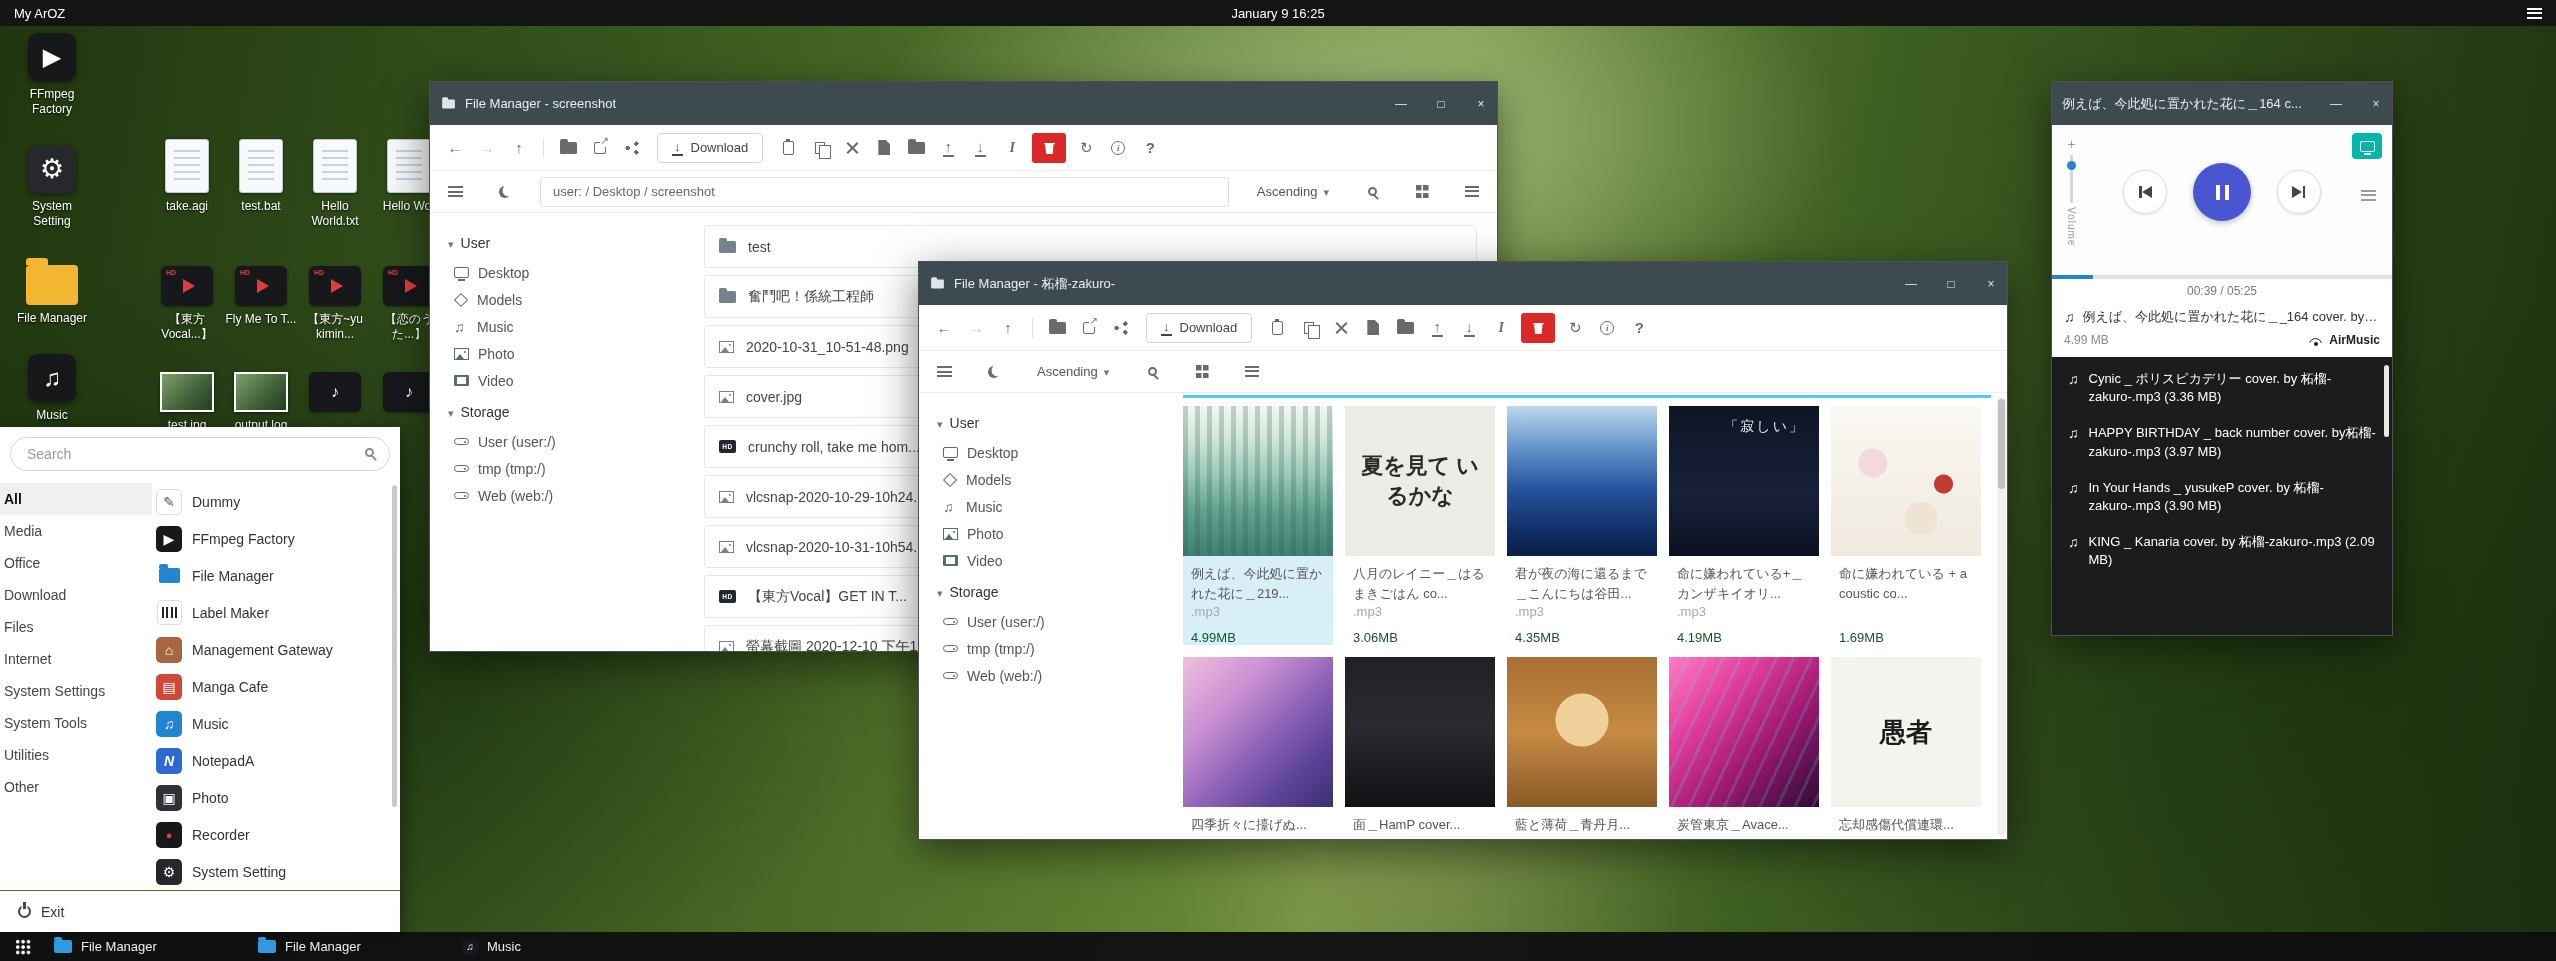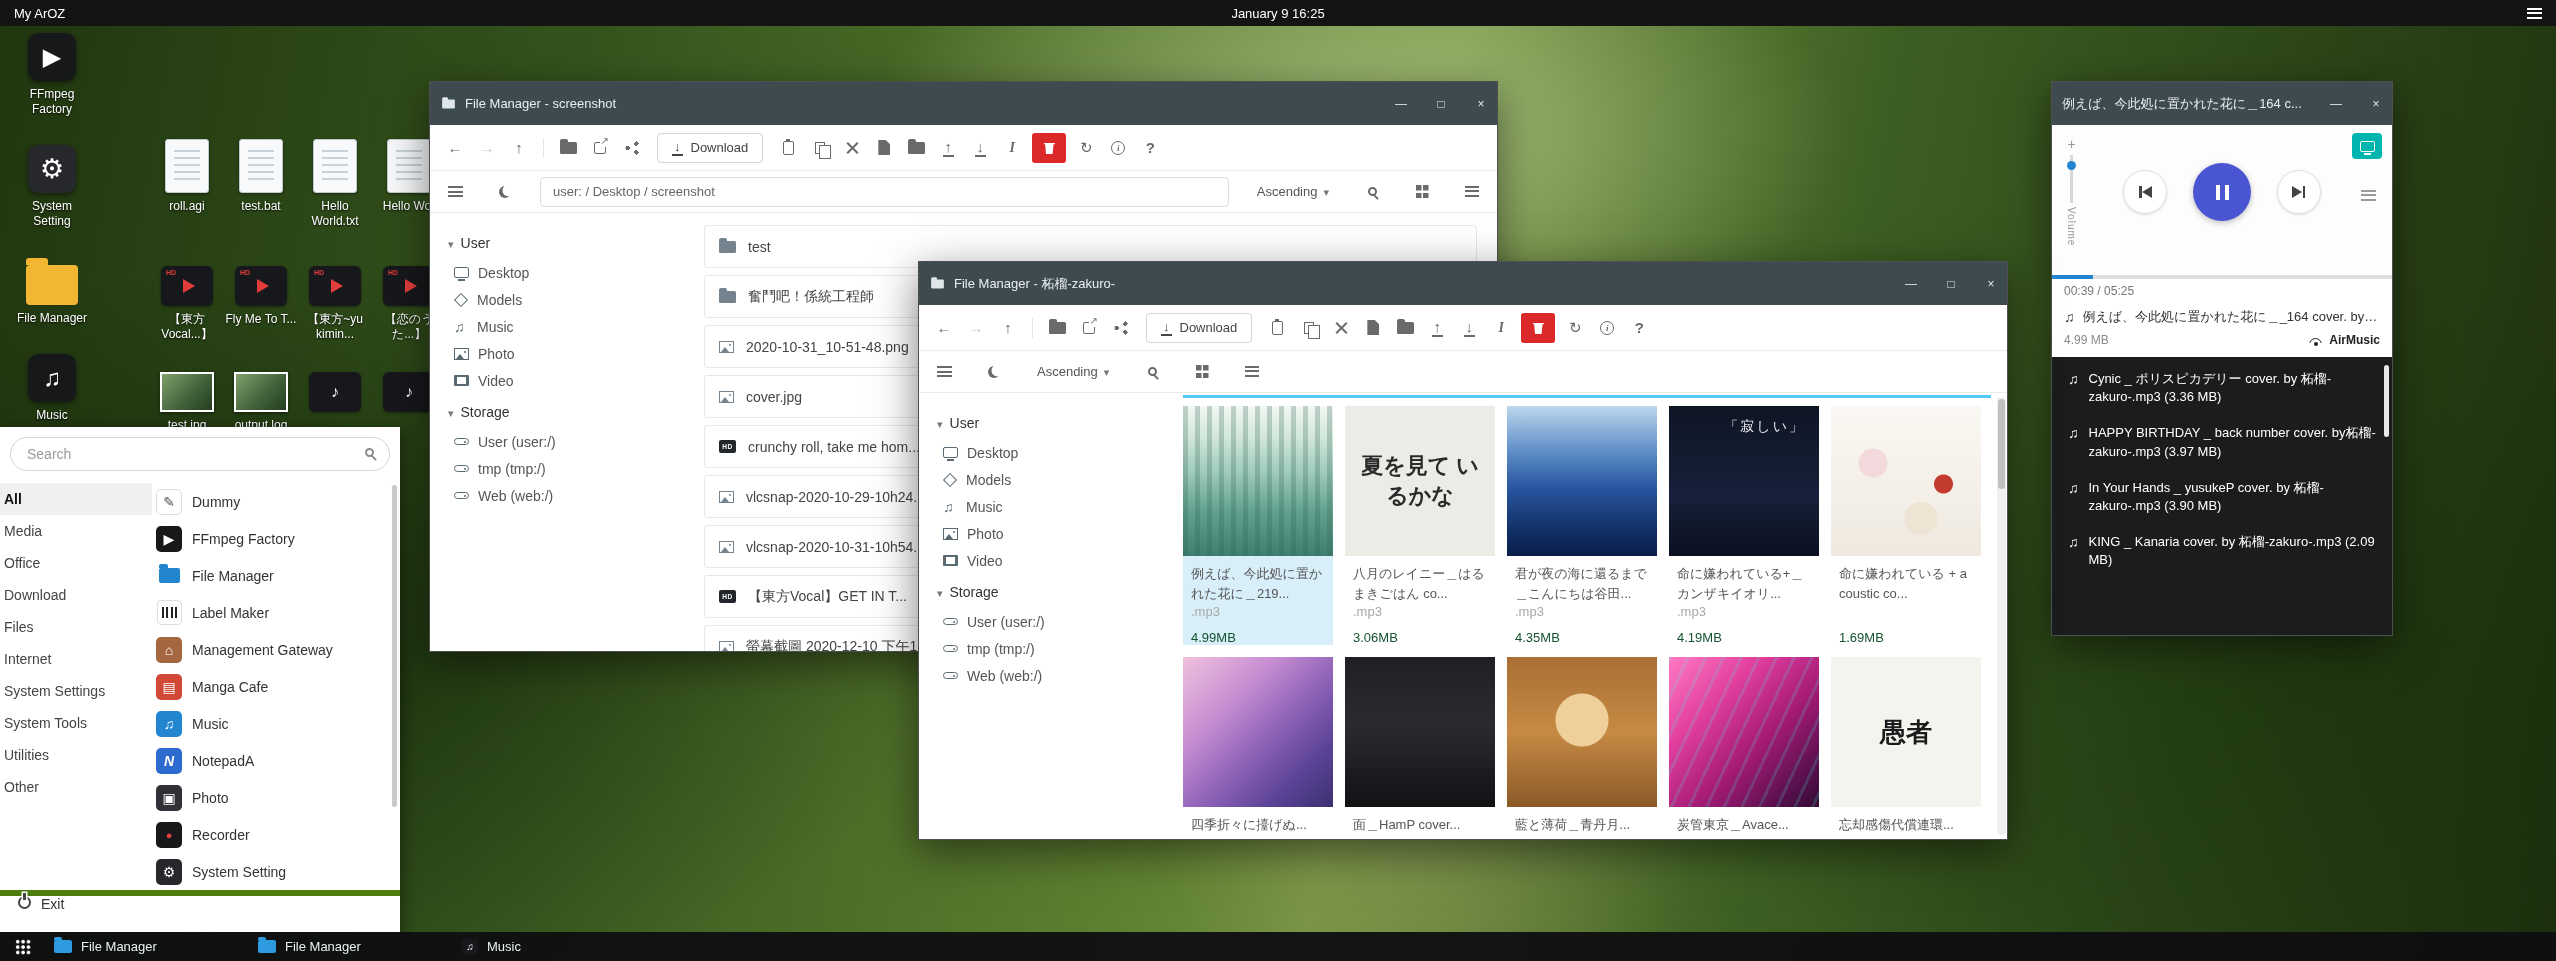--- a/index.html
+++ b/index.html
@@ -129,21 +129,21 @@
   .sm-input::placeholder { color:#9a9a9a; }
   .sm-search .search-icon { position:absolute; right:16px; top:11px; color:#8a8a8a; }
   .sm-body { flex:1; display:flex; overflow:hidden; position:relative; }
   .sm-cats { width:152px; padding-top:6px; }
   .sm-cat { height:32px; display:flex; align-items:center; padding-left:4px; font-size:14px; color:#444; }
   .sm-cat.selected { background:#f0f0f0; color:#111; font-weight:bold; }
   .sm-apps { flex:1; padding:6px 14px 0 4px; }
   .sm-app { height:37px; display:flex; align-items:center; gap:10px; font-size:14px; color:#333; }
   .sm-tile { width:26px; height:26px; border-radius:5px; display:flex; align-items:center; justify-content:center; font-size:14px; flex:none; }
   .sm-scroll { position:absolute; right:3px; top:8px; width:5px; height:78%; background:#c9c9c9; border-radius:3px; }
-  .sm-exit { height:42px; border-top:6px solid #4d7c0f; display:flex; align-items:flex-start; gap:10px; padding-left:18px; font-size:14px; color:#333; }
+  .sm-exit { height:42px; border-top:1px solid #4d7c0f; display:flex; align-items:center; gap:10px; padding-left:18px; font-size:14px; color:#333; }
 
   
   .window { position:absolute; background:#fff; display:flex; flex-direction:column; border:1px solid #4f4f4f; box-shadow:0 12px 40px rgba(0,0,0,.5); overflow:hidden; }
   .titlebar { flex:none; height:43px; background:#3d4a50; display:flex; align-items:center; padding-left:10px; gap:8px; color:#e9eef0; font-size:13px; }
   .titlebar .folder-icon { transform:scale(.75); color:#dfe6e9; }
   .titlebar .title { flex:1; white-space:nowrap; overflow:hidden; text-overflow:ellipsis; }
   .wbtn { width:32px; height:27px; display:flex; align-items:center; justify-content:center; color:#dfe6e9; font-size:12px; }
 
   
   .tbar { flex:none; height:46px; display:flex; align-items:center; padding:0 10px; gap:2px; border-bottom:1px solid #ececec; background:#fff; }
@@ -199,21 +199,21 @@
   .vtrack { width:3px; height:48px; background:#d8d8d8; position:relative; }
   .vknob { position:absolute; left:-3px; top:6px; width:9px; height:9px; border-radius:50%; background:#2185d0; }
   .vlabel { writing-mode:vertical-rl; font-size:10px; letter-spacing:1px; color:#999; }
   .mbtns { position:absolute; left:0; right:0; top:38px; display:flex; align-items:center; justify-content:center; gap:26px; }
   .mbtn { width:44px; height:44px; border-radius:50%; background:#fff; border:1px solid #e0e0e0; display:flex; align-items:center; justify-content:center; color:#444; box-shadow:0 1px 3px rgba(0,0,0,.12); }
   .mbtn.big { width:58px; height:58px; background:#4a55d2; border:none; color:#fff; box-shadow:0 2px 6px rgba(0,0,0,.25); }
   .mlist-toggle { position:absolute; right:16px; top:62px; color:#9a9a9a; }
   .cast { position:absolute; right:10px; top:8px; width:30px; height:26px; border-radius:4px; background:#00b5ad; color:#fff; display:flex; align-items:center; justify-content:center; }
   .prog { flex:none; height:4px; background:#e0e0e0; }
   .prog .fill { height:100%; background:#2185d0; }
-  .mtime { flex:none; text-align:left; font-size:12px; color:#777; padding:5px 12px 6px; }
+  .mtime { flex:none; text-align:center; font-size:12px; color:#777; padding:5px 12px 6px; }
   .nowplay { flex:none; padding:4px 12px 10px; }
   .np1 { display:flex; align-items:center; gap:8px; font-size:13px; color:#333; white-space:nowrap; overflow:hidden; }
   .np1 .npt { overflow:hidden; text-overflow:ellipsis; }
   .np2 { margin-top:7px; display:flex; justify-content:space-between; align-items:center; font-size:12px; color:#888; }
   .np2 .air { display:flex; align-items:center; gap:7px; color:#222; font-weight:bold; }
   .note-g { font-size:14px; line-height:1; }
   .plist { flex:1; background:#1b1c1d; position:relative; padding-top:4px; overflow:hidden; }
   .pitem { display:flex; align-items:flex-start; gap:10px; padding:9px 16px; color:#fff; font-size:13px; line-height:1.4; }
   .pitem .note-g { margin-top:2px; }
   .pscroll { position:absolute; right:3px; top:8px; width:5px; height:72px; background:#e8e8e8; border-radius:3px; }
@@ -263,21 +263,21 @@
           <span class="ic"></span>
         </span>
         <span class="desk-label">Music</span>
       </div>
     </div>
 
   <div class="desk-row row-docs">
 
       <div class="desk-item">
         <span class="deskfile"></span>
-        <span class="desk-label">roll.agi</span>
+        <span class="desk-label">take.agi</span>
       </div>
 
       <div class="desk-item">
         <span class="deskfile"></span>
         <span class="desk-label">test.bat</span>
       </div>
 
       <div class="desk-item">
         <span class="deskfile"></span>
         <span class="desk-label">Hello World.txt</span>

